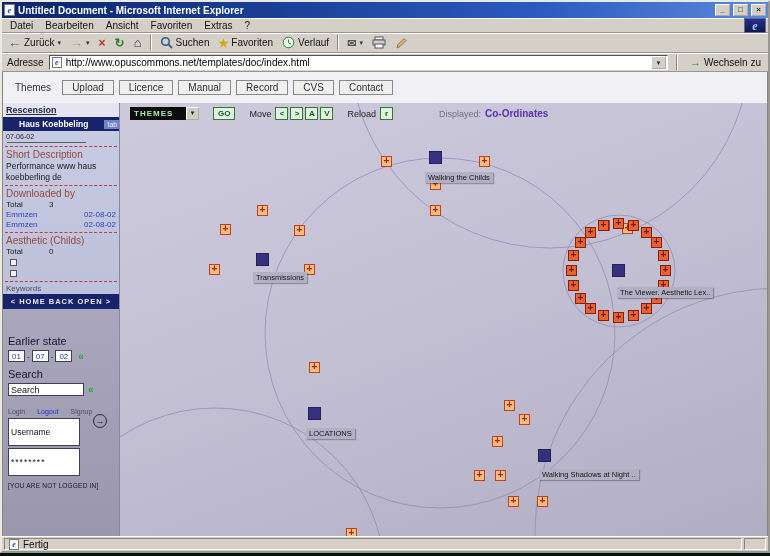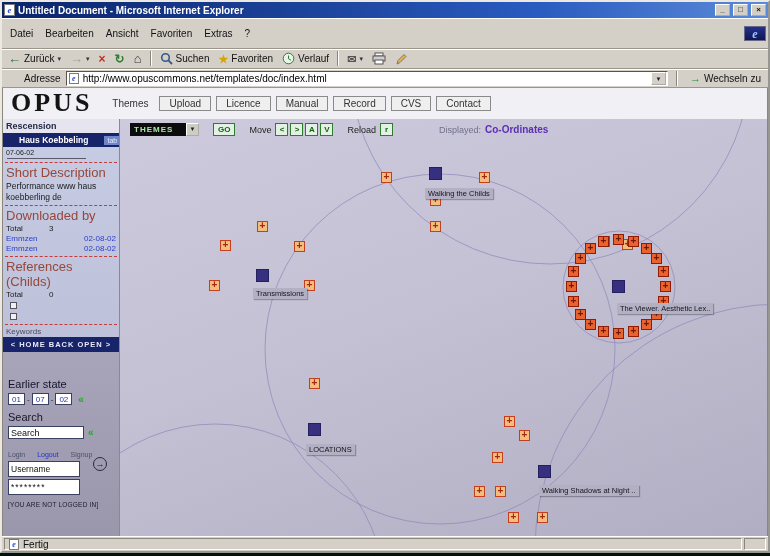--- a/index.html
+++ b/index.html
@@ -7,90 +7,90 @@
   .window { width:770px; height:553px; background:#d4d0c8; border:2px outset #ece9e2; display:flex; flex-direction:column; }
   .bottom-strip { height:3px; background:#00120a; }
 
   
   .titlebar { height:16px; background:linear-gradient(90deg,#0a246a 0%,#2a5bc0 70%,#5b8bd8 100%); display:flex; align-items:center; padding:1px 2px; gap:3px; flex:0 0 auto; }
   .page-icon { width:11px; height:12px; background:#fff; border:1px solid #7a7a7a; font-family:"Liberation Serif",serif; font-style:italic; font-weight:bold; color:#2a4fd0; font-size:9px; line-height:10px; text-align:center; display:inline-block; }
   .titlebar .title { color:#fff; font-size:10px; font-weight:bold; flex:1; white-space:nowrap; overflow:hidden; }
   .win-btn { width:15px; height:12px; background:#d4d0c8; border:1px outset #fff; font-size:8px; line-height:9px; text-align:center; color:#111; font-weight:bold; }
 
   
-  .menubar { height:31px; display:flex; align-items:center; font-size:10px; padding:0 2px; border-bottom:1px solid #9a968c; box-shadow:inset 0 1px 0 #fff; flex:0 0 auto; }
+  .menubar { height:15px; display:flex; align-items:center; font-size:10px; padding:0 2px; border-bottom:1px solid #9a968c; box-shadow:inset 0 1px 0 #fff; flex:0 0 auto; }
   .menu-item { padding:2px 6px; color:#111; }
   .menubar-logo { margin-left:auto; width:22px; height:15px; background:linear-gradient(180deg,#24308e,#0f1850); color:#9fc2ff; font-family:"Liberation Serif",serif; font-style:italic; font-weight:bold; font-size:12px; line-height:14px; text-align:center; border:1px solid #66688a; }
 
   
   .toolbar { height:20px; display:flex; align-items:center; font-size:10px; gap:1px; padding:0 2px; border-bottom:1px solid #9a968c; box-shadow:inset 0 1px 0 #fff; flex:0 0 auto; }
   .tool { display:flex; align-items:center; gap:3px; padding:1px 4px; color:#111; }
   .ico { font-weight:bold; font-size:12px; line-height:12px; }
   .ico.back { color:#2e6a46; font-size:13px; }
   .ico.fwd { color:#9aa0a0; font-size:13px; }
   .ico.stop { color:#c03024; }
   .ico.refresh { color:#2e7d32; }
   .ico.home { color:#333; font-size:13px; }
   .ico.star { color:#d8a400; font-size:11px; }
   .ico.mail { color:#555; font-size:11px; }
   .chev { font-size:7px; color:#333; }
   .tsep { width:2px; height:15px; border-left:1px solid #8a867c; border-right:1px solid #fff; margin:0 3px; }
 
   
   .addressbar { height:19px; display:flex; align-items:center; font-size:10px; padding:1px 3px; gap:5px; border-bottom:1px solid #9a968c; box-shadow:inset 0 1px 0 #fff; flex:0 0 auto; }
-  .addr-label { color:#111; padding-left:2px;margin-left:17px; }
+  .addr-label { color:#111; padding-left:2px; }
   .address-field { flex:1; background:#fff; border:1px solid; border-color:#58544c #fff #fff #58544c; height:15px; display:flex; align-items:center; padding:0 1px 0 2px; gap:4px; }
   .page-icon.small { width:10px; height:11px; font-size:8px; line-height:9px; }
   .url { flex:1; color:#000; font-size:10px; white-space:nowrap; overflow:hidden; }
   .drop-btn { width:15px; height:13px; background:#d4d0c8; border:1px outset #fff; font-size:6px; line-height:12px; text-align:center; color:#222; }
   .go-btn { display:flex; align-items:center; gap:3px; padding:0 4px; color:#111; }
   .go-ico { color:#1f8a3a; font-weight:bold; font-size:11px; }
 
   
   .content { flex:1; display:flex; flex-direction:column; overflow:hidden; background:#c8c4d8; border-left:1px solid #8a867c; border-right:1px solid #8a867c; }
   .site-header { height:31px; background:#f1f0f5; display:flex; align-items:center; flex:0 0 auto; }
   .logo { font-family:"Liberation Serif",serif; font-size:26px; font-weight:bold; letter-spacing:3px; color:#141414; padding:0 8px 2px 8px; }
   .nav { display:flex; gap:5px; font-size:10px; align-items:center; margin-left:6px; color:#333; }
   .nav-plain { padding:1px 6px; }
   .nav-box { border:1px solid #8a8a8a; background:#efefef; padding:1px 9px; color:#333; }
 
   .app { flex:1; display:flex; overflow:hidden; }
 
   
   .sidebar { width:117px; flex:0 0 auto; background:linear-gradient(180deg,#b9b5ca 0%,#aba7bd 45%,#9a96ac 100%); border-right:1px solid #8a86a0; font-size:8px; position:relative; overflow:hidden; }
   .sb-top { background:linear-gradient(180deg,#c7cde5 0%,#bcc0d8 100%); }
-  .sb-header { background:#e6e4ef; color:#222a44; font-size:9px; font-weight:bold; padding:2px 3px; }
+  .sb-header { background:#e6e4ef; color:#222a44; font-size:9px; font-weight:bold; padding:2px 3px;text-decoration:underline; }
   .sb-titlebar { background:#18246a; display:flex; align-items:center; }
   .sb-title { color:#fff; font-weight:bold; font-size:8.5px; padding:2px 16px; flex:1; white-space:nowrap; }
   .sb-tab { background:#6f86c8; color:#e6ecff; font-size:7px; padding:1px 3px; }
   .sb-daterow { color:#222; font-size:7px; padding:2px 3px 1px; }
   .sb-underline { height:1px; background:#5a5a6a; width:68%; margin:1px 4px 2px; }
   .sb-dashed { border-top:1px dashed #c23a3a; margin:3px 2px 2px; }
   .sb-label { color:#222; font-size:8px; margin:1px 3px; }
-  .sb-label.brown { color:#96473a; font-size:13px; }
+  .sb-label.brown { color:#96473a; font-size:10px; }
   .sb-label.faint { color:#4a4a5e; }
   .sb-text { color:#1a1a1a; font-size:8.5px; margin:1px 3px; }
   .sb-row { display:flex; margin:1px 3px; color:#222; }
   .sb-row .tv { margin-left:26px; }
   .sb-row.blue { color:#2a3ecc; justify-content:space-between; }
   .cb { display:block; width:7px; height:7px; border:1px solid #555; background:#eef0f6; margin:3px 0 4px 7px; }
   .sb-home { background:#18246a; color:#e9e9f5; font-size:7.5px; font-weight:bold; text-align:center; letter-spacing:1px; padding:3px 0; }
   .sb-gap { height:26px; }
   .sb-small-title { color:#15152a; font-size:11px; margin:0 0 3px 5px; }
   .sb-dates { display:flex; align-items:center; gap:2px; margin:0 0 6px 5px; color:#223; }
   .date-in { width:17px; height:12px; border:1px solid #3a4060; background:#fff; color:#2233bb; font-size:8px; text-align:center; padding:0; font-family:"Liberation Sans",sans-serif; }
   .green-arrows { color:#1fae1f; font-weight:bold; font-size:10px; margin-left:4px; }
   .sb-search-row { display:flex; align-items:center; margin:0 0 4px 5px; }
   .search-in { width:76px; height:13px; border:1px solid #3a4060; background:#fff; color:#111; font-size:9px; padding:0 2px; font-family:"Liberation Sans",sans-serif; }
   .login-links { display:flex; gap:12px; margin:12px 5px 3px; font-size:7px; }
   .login-links .login { color:#4a5068; }
   .login-links .logout { color:#2233cc; }
   .login-links .signup { color:#4a5068; }
   .login-box { position:relative; }
-  .user-in { display:block; width:72px; height:16px; border:1px solid #3a4060; background:#fff; color:#111; font-size:8.5px; padding:0 2px; margin:1px 8px 2px 5px; font-family:"Liberation Sans",sans-serif; }
+  .user-in { display:block; width:72px; height:28px; border:1px solid #3a4060; background:#fff; color:#111; font-size:8.5px; padding:0 2px; margin:1px 8px 2px 5px; font-family:"Liberation Sans",sans-serif; }
   .pass-in { letter-spacing:1px; }
   .submit-circle { position:absolute; right:12px; top:6px; width:14px; height:14px; border:1px solid #2a2a3a; border-radius:50%; color:#1a1a2a; font-size:9px; line-height:12px; text-align:center; }
   .sb-note { color:#1a1a2e; font-size:6.5px; margin:6px 0 0 5px; letter-spacing:0.2px; }
 
   
   .main { flex:1; position:relative; background:linear-gradient(160deg,#cecadd 0%,#c5c1d5 45%,#b1adc2 100%); overflow:hidden; }
   .controlbar { position:absolute; top:3px; left:10px; right:4px; height:15px; display:flex; align-items:center; font-size:9px; z-index:6; color:#333; }
   .themes-dd { background:#0c0c0c; color:#a8e8a8; font-size:8px; font-weight:bold; letter-spacing:1px; width:56px; height:13px; line-height:13px; padding-left:4px; }
   .dd-arrow { width:13px; height:13px; background:#cfccc2; border:1px outset #fff; font-size:6px; line-height:11px; text-align:center; color:#222; }
   .btn-green { border:1px solid #2e7d2e; background:#e2f2e2; color:#155c15; font-size:8px; font-weight:bold; height:13px; min-width:13px; line-height:11px; text-align:center; padding:0 2px; font-family:"Liberation Sans",sans-serif; }
@@ -203,21 +203,20 @@
     <span class="tsep"></span>
     <span class="go-btn">
       <span class="go-ico">→</span>
       <span>Wechseln zu</span>
     </span>
   </div>
 
   <div class="content">
 
     <div class="site-header">
-      <span class="logo">OPUS</span>
       <span class="nav">
         <span class="nav-plain">Themes</span>
         <span class="nav-box">Upload</span>
         <span class="nav-box">Licence</span>
         <span class="nav-box">Manual</span>
         <span class="nav-box">Record</span>
         <span class="nav-box">CVS</span>
         <span class="nav-box">Contact</span>
       </span>
     </div>
@@ -245,21 +244,21 @@
           </div>
           <div class="sb-row blue">
             <span>Emmzen</span>
             <span>02-08-02</span>
           </div>
           <div class="sb-row blue">
             <span>Emmzen</span>
             <span>02-08-02</span>
           </div>
           <div class="sb-dashed"></div>
-          <div class="sb-label brown">References (Childs)</div>
+          <div class="sb-label brown">Aesthetic (Childs)</div>
           <div class="sb-row">
             <span>Total</span>
             <span class="tv">0</span>
           </div>
           <span class="cb"></span>
           <span class="cb"></span>
           <div class="sb-dashed"></div>
           <div class="sb-label faint">Keywords</div>
           <div class="sb-home">&lt; HOME BACK OPEN &gt;</div>
         </div>

